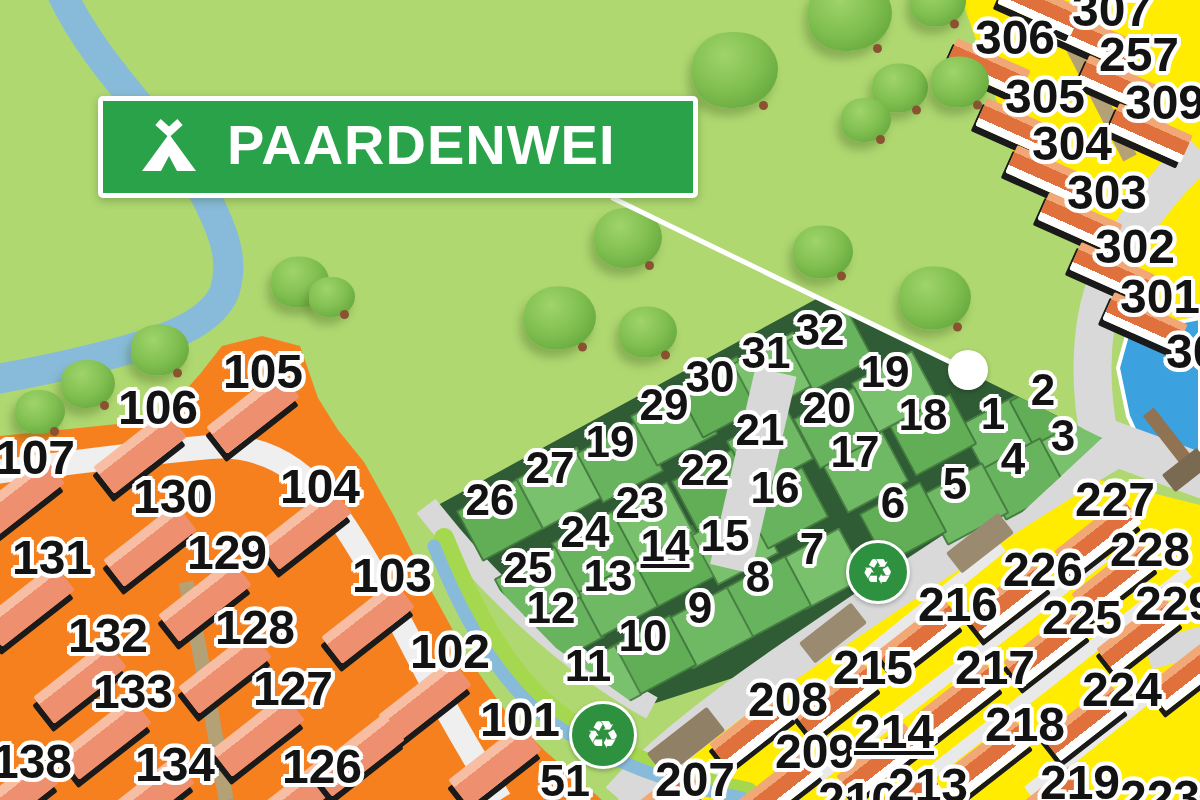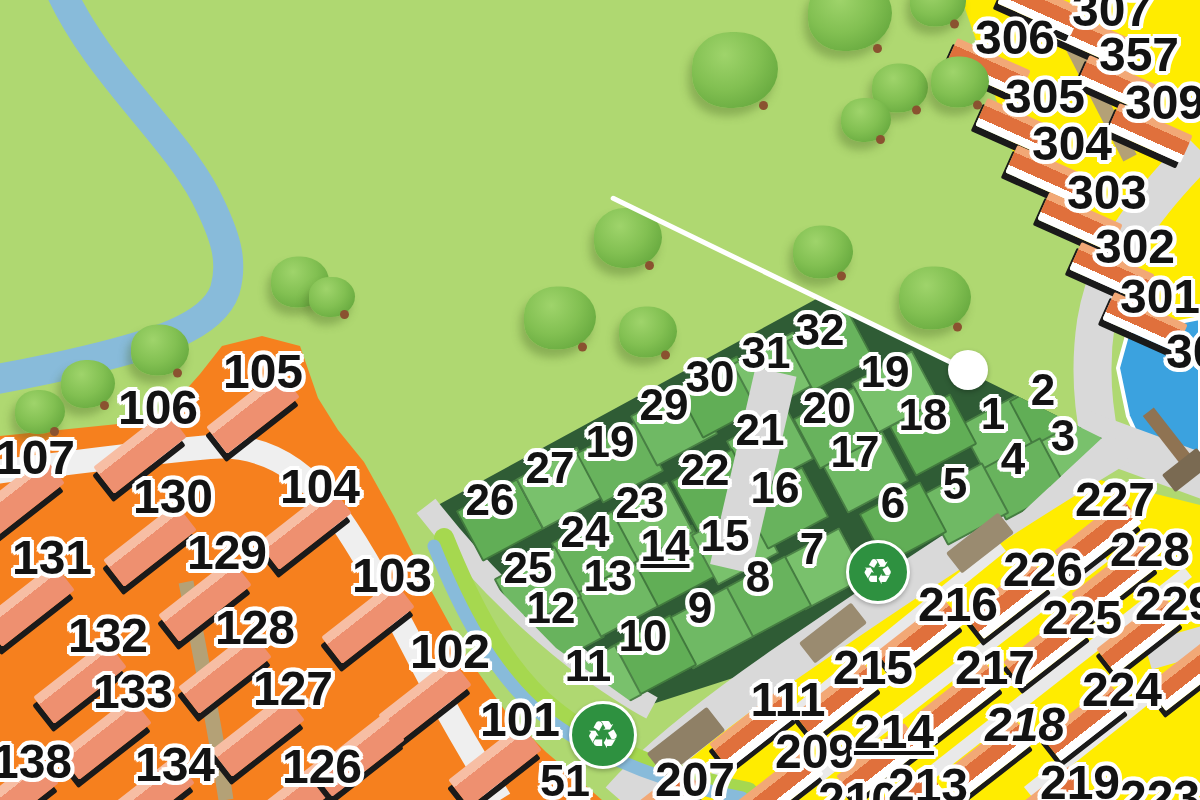--- a/index.html
+++ b/index.html
@@ -224,20 +224,27 @@
       <div class="tree" style="left: 160px; top: 350px; width: 58px; height: 51px;"></div>
       <div class="tree" style="left: 88px; top: 384px; width: 54px; height: 48px;"></div>
       <div class="tree" style="left: 40px; top: 412px; width: 50px; height: 44px;"></div>
       <div class="recycle" style="left: 603px; top: 735px; width: 62px; height: 62px; font-size: 38px;">♻</div>
       <div class="recycle" style="left: 878px; top: 572px; width: 58px; height: 58px; font-size: 36px;">♻</div>
     </div>
 
   <div id="leader"></div>
   <div id="marker" style="left: 968px; top: 370px;"></div>
 
+  <div id="banner">
+    <svg width="64" height="58" viewBox="0 0 64 56">
+      <path d="M21,3 L32,13 L43,3" fill="none" stroke="#fff" stroke-width="8"></path>
+      <path d="M32,15 L5,52 L24,52 L32,37 L40,52 L59,52 Z" fill="#fff"></path>
+    </svg>
+    <span class="txt">PAARDENWEI</span>
+  </div>
 
   <div id="labels">
       <div class="lbl camp" style="left: 993px; top: 414px;">1</div>
       <div class="lbl camp" style="left: 1043px; top: 390px;">2</div>
       <div class="lbl camp" style="left: 1063px; top: 436px;">3</div>
       <div class="lbl camp" style="left: 1013px; top: 459px;">4</div>
       <div class="lbl camp" style="left: 955px; top: 484px;">5</div>
       <div class="lbl camp" style="left: 893px; top: 503px;">6</div>
       <div class="lbl camp" style="left: 812px; top: 549px;">7</div>
       <div class="lbl camp" style="left: 758px; top: 577px;">8</div>
@@ -276,42 +283,42 @@
       <div class="lbl house" style="left: 293px; top: 689px;">127</div>
       <div class="lbl house" style="left: 255px; top: 628px;">128</div>
       <div class="lbl house" style="left: 227px; top: 553px;">129</div>
       <div class="lbl house" style="left: 173px; top: 497px;">130</div>
       <div class="lbl house" style="left: 52px; top: 558px;">131</div>
       <div class="lbl house" style="left: 108px; top: 636px;">132</div>
       <div class="lbl house" style="left: 133px; top: 692px;">133</div>
       <div class="lbl house" style="left: 175px; top: 765px;">134</div>
       <div class="lbl house" style="left: 32px; top: 762px;">138</div>
       <div class="lbl house" style="left: 695px; top: 780px;">207</div>
-      <div class="lbl house" style="left: 788px; top: 700px;">111</div>
+      <div class="lbl house" style="left: 788px; top: 700px;">208</div>
       <div class="lbl house" style="left: 815px; top: 752px;">209</div>
       <div class="lbl house" style="left: 858px; top: 800px;">210</div>
       <div class="lbl house" style="left: 928px; top: 786px;">213</div>
       <div class="lbl house" style="left: 894px; top: 732px; text-decoration: underline;">214</div>
       <div class="lbl house" style="left: 873px; top: 668px;">215</div>
       <div class="lbl house" style="left: 958px; top: 605px;">216</div>
       <div class="lbl house" style="left: 995px; top: 668px;">217</div>
-      <div class="lbl house" style="left: 1025px; top: 725px; font-style: italic;">218</div>
+      <div class="lbl house" style="left: 1025px; top: 725px;">218</div>
       <div class="lbl house" style="left: 1080px; top: 783px;">219</div>
       <div class="lbl house" style="left: 1160px; top: 798px;">223</div>
       <div class="lbl house" style="left: 1122px; top: 690px;">224</div>
       <div class="lbl house" style="left: 1082px; top: 618px;">225</div>
       <div class="lbl house" style="left: 1043px; top: 570px;">226</div>
       <div class="lbl house" style="left: 1115px; top: 500px;">227</div>
       <div class="lbl house" style="left: 1150px; top: 550px;">228</div>
       <div class="lbl house" style="left: 1175px; top: 604px;">229</div>
       <div class="lbl house" style="left: 1206px; top: 352px;">300</div>
       <div class="lbl house" style="left: 1160px; top: 297px;">301</div>
       <div class="lbl house" style="left: 1135px; top: 247px;">302</div>
       <div class="lbl house" style="left: 1107px; top: 193px;">303</div>
       <div class="lbl house" style="left: 1072px; top: 144px;">304</div>
       <div class="lbl house" style="left: 1045px; top: 97px;">305</div>
       <div class="lbl house" style="left: 1015px; top: 38px;">306</div>
       <div class="lbl house" style="left: 1112px; top: 10px;">307</div>
-      <div class="lbl house" style="left: 1139px; top: 55px;">357</div>
+      <div class="lbl house" style="left: 1139px; top: 55px;">257</div>
       <div class="lbl house" style="left: 1165px; top: 103px;">309</div>
       <div class="lbl road" style="left: 565px; top: 780px;">51</div>
     </div>
 </div>
 
 </body></html>

